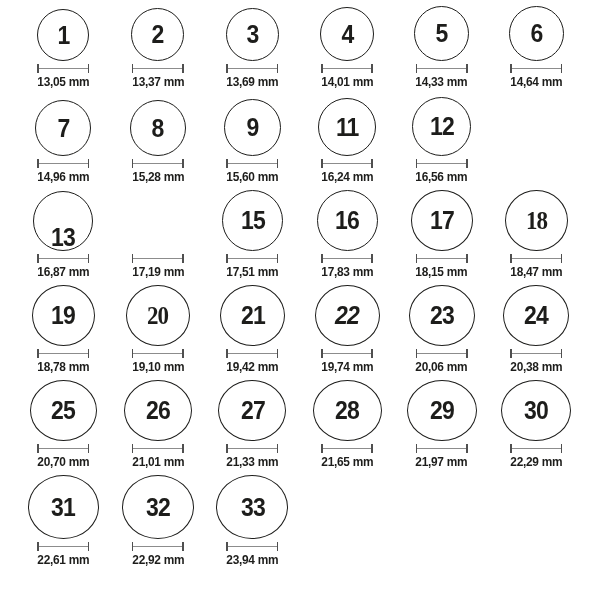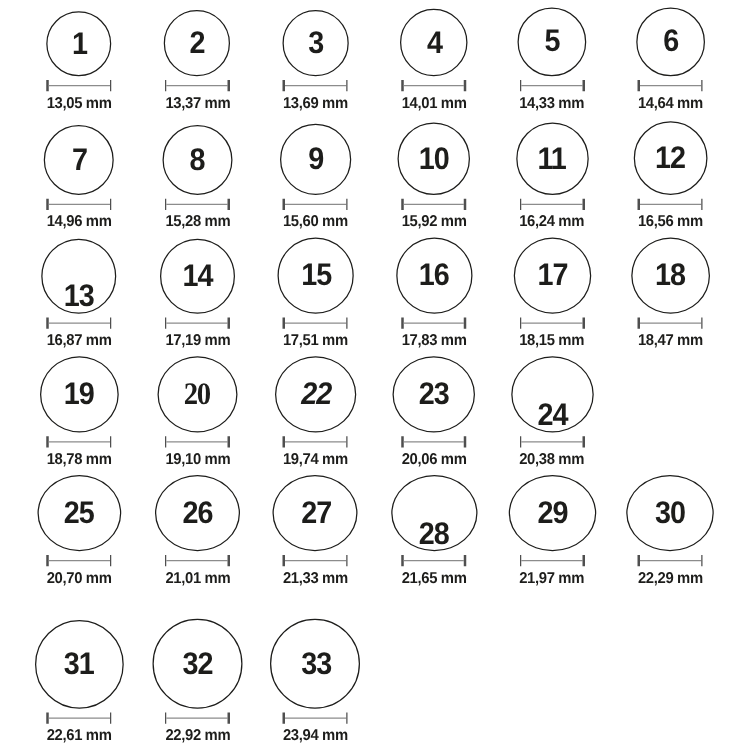--- a/index.html
+++ b/index.html
@@ -29,21 +29,21 @@
   }
   .row.last{height:125px;}
   .cell{
     width:94.6px;
     flex:0 0 auto;
     display:flex;flex-direction:column;
     align-items:center;justify-content:flex-end;
     box-sizing:border-box;
     padding-bottom:5px;
   }
-  .row.last .cell{padding-bottom:4px;}
+  .row.last .cell{padding-bottom:32px;}
   .circle{
     border:1.4px solid var(--stroke);
     border-radius:50%;
     display:flex;align-items:center;justify-content:center;
     box-sizing:border-box;
     background:transparent;
   }
   .num{
     font-weight:700;
     font-size:25px;
@@ -181,31 +181,20 @@
         </div>
         <div class="measure">
           <span class="tick"></span>
           <span class="hline"></span>
           <span class="tick"></span>
         </div>
         <div class="mm">15,60 mm</div>
       </div>
       <div class="cell">
         <div class="circle" style="width: 58px; height: 58px;">
-          <span class="num">10</span>
-        </div>
-        <div class="measure">
-          <span class="tick"></span>
-          <span class="hline"></span>
-          <span class="tick"></span>
-        </div>
-        <div class="mm">15,92 mm</div>
-      </div>
-      <div class="cell">
-        <div class="circle" style="width: 58px; height: 58px;">
           <span class="num">11</span>
         </div>
         <div class="measure">
           <span class="tick"></span>
           <span class="hline"></span>
           <span class="tick"></span>
         </div>
         <div class="mm">16,24 mm</div>
       </div>
       <div class="cell">
@@ -226,23 +215,20 @@
           <span class="num">13</span>
         </div>
         <div class="measure">
           <span class="tick"></span>
           <span class="hline"></span>
           <span class="tick"></span>
         </div>
         <div class="mm">16,87 mm</div>
       </div>
       <div class="cell">
-        <div class="circle" style="width: 60px; height: 60px;">
-          <span class="num">14</span>
-        </div>
         <div class="measure">
           <span class="tick"></span>
           <span class="hline"></span>
           <span class="tick"></span>
         </div>
         <div class="mm">17,19 mm</div>
       </div>
       <div class="cell">
         <div class="circle" style="width: 61px; height: 61px; text-align: right;">
           <span class="num">15</span>
@@ -270,21 +256,21 @@
           <span class="num">17</span>
         </div>
         <div class="measure">
           <span class="tick"></span>
           <span class="hline"></span>
           <span class="tick"></span>
         </div>
         <div class="mm">18,15 mm</div>
       </div>
       <div class="cell">
-        <div class="circle" style="width: 63px; height: 63px;">
+        <div class="circle" style="width: 63px; height: 63px; font-family: Liberation Serif, serif;">
           <span class="num">18</span>
         </div>
         <div class="measure">
           <span class="tick"></span>
           <span class="hline"></span>
           <span class="tick"></span>
         </div>
         <div class="mm">18,47 mm</div>
       </div>
     </div>
@@ -305,20 +291,31 @@
           <span class="num">20</span>
         </div>
         <div class="measure">
           <span class="tick"></span>
           <span class="hline"></span>
           <span class="tick"></span>
         </div>
         <div class="mm">19,10 mm</div>
       </div>
       <div class="cell">
+        <div class="circle" style="width: 65px; height: 65px;">
+          <span class="num">21</span>
+        </div>
+        <div class="measure">
+          <span class="tick"></span>
+          <span class="hline"></span>
+          <span class="tick"></span>
+        </div>
+        <div class="mm">19,42 mm</div>
+      </div>
+      <div class="cell">
         <div class="circle" style="width: 65px; height: 65px; font-style: italic;">
           <span class="num">22</span>
         </div>
         <div class="measure">
           <span class="tick"></span>
           <span class="hline"></span>
           <span class="tick"></span>
         </div>
         <div class="mm">19,74 mm</div>
       </div>
@@ -327,21 +324,21 @@
           <span class="num">23</span>
         </div>
         <div class="measure">
           <span class="tick"></span>
           <span class="hline"></span>
           <span class="tick"></span>
         </div>
         <div class="mm">20,06 mm</div>
       </div>
       <div class="cell">
-        <div class="circle" style="width: 66px; height: 66px; align-items: flex-end;">
+        <div class="circle" style="width: 66px; height: 66px;">
           <span class="num">24</span>
         </div>
         <div class="measure">
           <span class="tick"></span>
           <span class="hline"></span>
           <span class="tick"></span>
         </div>
         <div class="mm">20,38 mm</div>
       </div>
     </div>
@@ -373,21 +370,21 @@
           <span class="num">27</span>
         </div>
         <div class="measure">
           <span class="tick"></span>
           <span class="hline"></span>
           <span class="tick"></span>
         </div>
         <div class="mm">21,33 mm</div>
       </div>
       <div class="cell">
-        <div class="circle" style="width: 69px; height: 69px; align-items: flex-end;">
+        <div class="circle" style="width: 69px; height: 69px;">
           <span class="num">28</span>
         </div>
         <div class="measure">
           <span class="tick"></span>
           <span class="hline"></span>
           <span class="tick"></span>
         </div>
         <div class="mm">21,65 mm</div>
       </div>
       <div class="cell">

